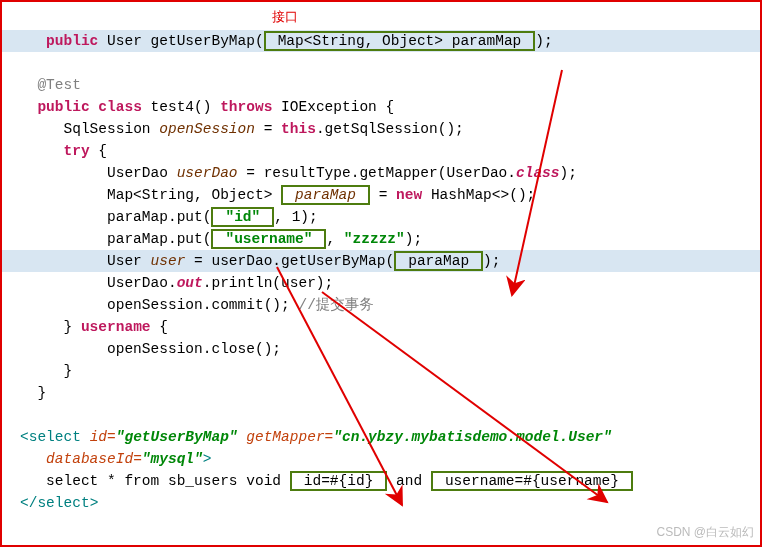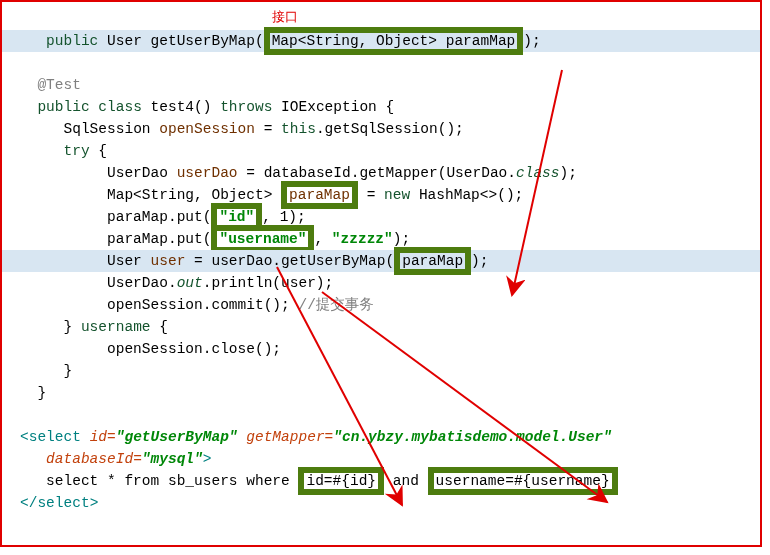--- a/index.html
+++ b/index.html
@@ -18,31 +18,31 @@
     position: relative;
     box-sizing: border-box;
     padding: 6px 0 0 0;
     overflow: hidden;
   }
   .ed {
     position: relative;
     padding: 0 8px 0 18px;
     white-space: pre;
   }
-  .kw   { color: #14532d; font-weight: normal; text-align: right; }
-  .var  { color: #6f3000; }                       
+  .kw   { color: #be185d; font-weight: bold; text-align: right; }
+  .var  { color: #6f3000; font-style: italic; }                       
   .str  { color: #008708; font-weight: bold; }
   .cmt  { color: #808080; }
   .ital { font-style: italic; }
   .anno { color: #808080; }
   .attr { color: #c2410c; font-style: italic; }
   .attrval { color: #008708; font-style: italic; font-weight: bold; }
   .tag  { color: #008080; }
   .hl   { background: #d8e6f2; display: inline-block; width: calc(100% + 26px); margin-left: -18px; padding-left: 18px; }
-  .rbox { border: 6px solid #4d7c0f; padding: 0 2px; }
+  .rbox { border: 2px solid #4d7c0f; padding: 0 12px; }
   .cn   { color: #e00000; font-family: "Microsoft YaHei","SimSun",sans-serif; font-size: 13px; }
   .header-cn {
     position: absolute;
     left: 270px;
     top: 4px;
   }
   .watermark {
     position: absolute;
     right: 6px;
     bottom: 2px;
@@ -64,45 +64,46 @@
 
   <div class="header-cn cn">接口</div>
 
   <div class="ed">
 <span class="hl">   <span class="kw">public</span> <span>User</span> <span>getUserByMap</span>(<span class="rbox"><span>Map&lt;String, Object&gt;</span> <span>paramMap</span></span><span>);</span></span>
 <span> </span>
 <span>  <span class="anno">@Test</span></span>
 <span>  <span class="kw">public</span> <span class="kw">class</span> <span>test4</span>() <span class="kw">throws</span> <span>IOException {</span></span>
 <span>     <span>SqlSession</span> <span class="var">openSession</span><span> = </span><span class="kw">this</span><span>.getSqlSession();</span></span>
 <span>     <span class="kw">try</span><span> {</span></span>
-<span>          <span>UserDao </span><span class="var">userDao</span><span> = databaseId.getMapper(UserDao.</span><span class="kw ital">class</span><span>);</span></span>
+<span>          <span>UserDao </span><span class="var">userDao</span><span> = resultType.getMapper(UserDao.</span><span class="kw ital">class</span><span>);</span></span>
 <span>          <span>Map&lt;String, Object&gt;</span> <span class="rbox"><span class="var">paraMap</span></span><span> = </span><span class="kw">new</span><span> HashMap&lt;&gt;();</span></span>
 <span>          <span>paraMap.put(</span><span class="rbox"><span class="str">"id"</span></span><span>, 1);</span></span>
 <span>          <span>paraMap.put(</span><span class="rbox"><span class="str">"username"</span></span><span>, </span><span class="str">"zzzzz"</span><span>);</span></span>
 <span class="hl">          <span>User </span><span class="var">user</span><span> = userDao.getUserByMap(</span><span class="rbox"><span>paraMap</span></span><span>);</span></span>
 <span>          <span>UserDao.</span><span class="kw ital">out</span><span>.println(user);</span></span>
 <span>          <span>openSession.commit(); </span><span class="cmt">//提交事务</span></span>
 <span>     <span>} </span><span class="kw">username</span><span> {</span></span>
 <span>          <span>openSession.close();</span></span>
 <span>     <span>}</span></span>
 <span>  <span>}</span></span>
 <span> </span>
 <span><span class="tag">&lt;</span><span class="tag">select</span><span> </span><span class="attr">id</span><span class="attr">=</span><span class="attrval">"getUserByMap"</span> <span class="attr">getMapper</span><span class="attr">=</span><span class="attrval">"cn.ybzy.mybatisdemo.model.User"</span></span>
 <span>   <span class="attr">databaseId</span><span class="attr">=</span><span class="attrval">"mysql"</span><span class="tag">&gt;</span></span>
-<span>   <span>select * from sb_users where </span><span class="rbox"><span>id=#{id}</span></span><span> and </span><span class="rbox"><span>username=#{username}</span></span></span>
+<span>   <span>select * from sb_users void </span><span class="rbox"><span>id=#{id}</span></span><span> and </span><span class="rbox"><span>username=#{username}</span></span></span>
 <span><span class="tag">&lt;/</span><span class="tag">select</span><span class="tag">&gt;</span></span>
   </div>
 
   <svg class="arrows">
     <defs>
       <marker id="ah" markerWidth="12" markerHeight="12" refX="9" refY="5" orient="auto">
         <path d="M0,0 L10,5 L0,10 L3,5 Z" fill="#e00000"></path>
       </marker>
     </defs>
 
     <line x1="560" y1="68" x2="510" y2="293" stroke="#e00000" stroke-width="2" marker-end="url(#ah)"></line>
 
     <line x1="275" y1="265" x2="400" y2="503" stroke="#e00000" stroke-width="2" marker-end="url(#ah)"></line>
 
     <line x1="320" y1="290" x2="605" y2="500" stroke="#e00000" stroke-width="2" marker-end="url(#ah)"></line>
   </svg>
 
+  <div class="watermark">CSDN @白云如幻</div>
 </div>
 
 </body></html>

